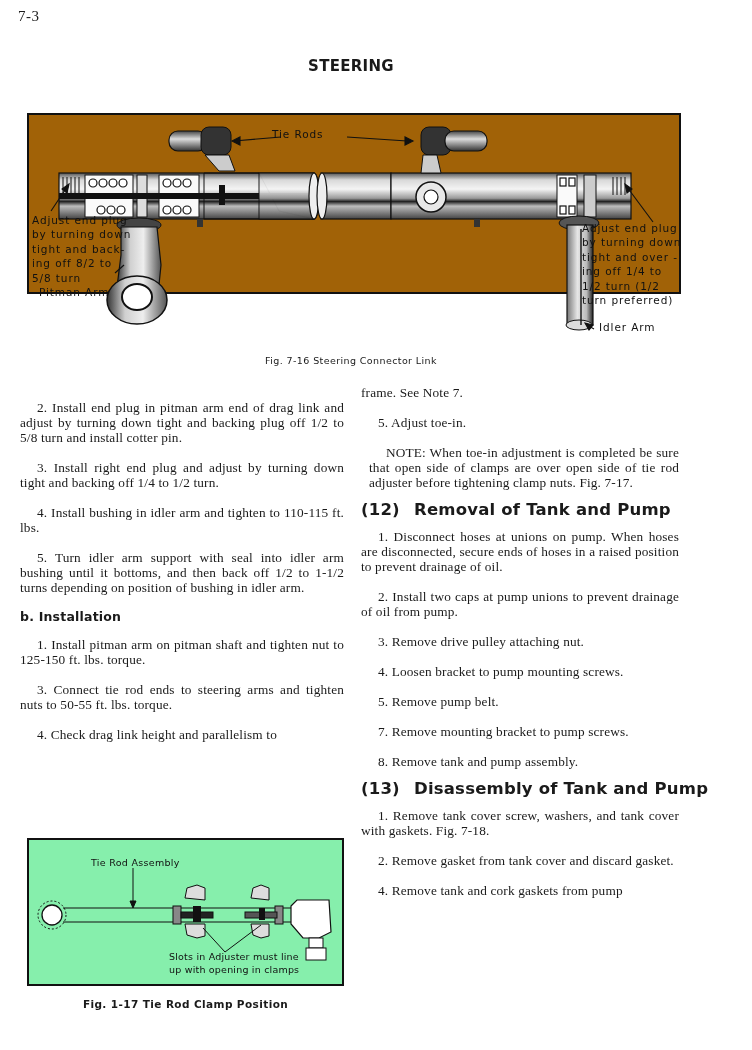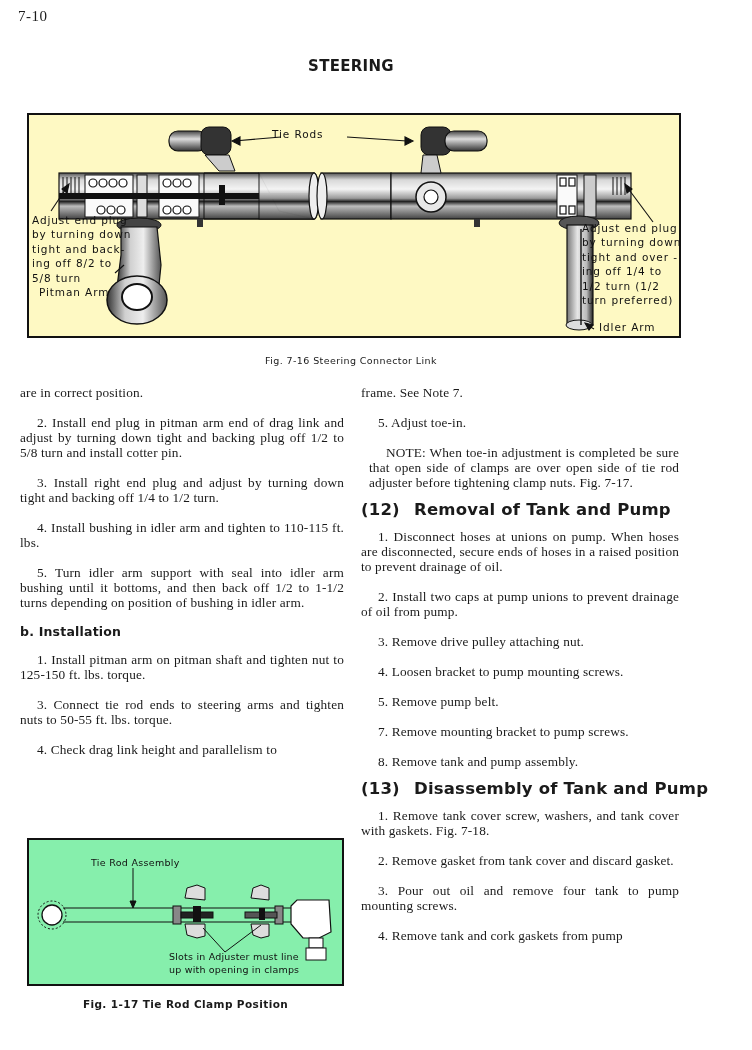--- a/index.html
+++ b/index.html
@@ -5,21 +5,21 @@
   html, body { margin: 0; padding: 0; background: #ffffff; }
   body { width: 752px; height: 1050px; position: relative; overflow: hidden; color: #1a1a1a; }
   .serif { font-family: "Liberation Serif", "DejaVu Serif", serif; }
   .sans { font-family: "DejaVu Sans", "Liberation Sans", sans-serif; }
   .abs { position: absolute; }
 
   #page-number { left: 18px; top: 8px; font-size: 15px; letter-spacing: 0.5px; }
   #section-title { left: 0; width: 702px; top: 57px; text-align: center; font-size: 15px; font-weight: bold; letter-spacing: 0.3px; }
 
   
-  #fig16 { left: 27px; top: 113px; width: 654px; height: 225px; border: 2px solid #111; border-top-width: 2px; box-sizing: border-box; background: #fef9c3; }
+  #fig16 { left: 27px; top: 113px; width: 654px; height: 181px; border: 2px solid #111; border-top-width: 2px; box-sizing: border-box; background: #a16207; }
   #fig16 svg { position: absolute; left: 0; top: 0; }
   .fig-label { position: absolute; font-size: 10.5px; line-height: 14.4px; letter-spacing: 0.9px; color: #111; white-space: nowrap; }
   #fig16-caption { left: 0; width: 702px; top: 355px; text-align: center; font-size: 9.5px; letter-spacing: 0.4px; }
 
   
   .col { position: absolute; font-size: 13.3px; line-height: 15px; letter-spacing: 0.15px; }
   .col p { margin: 0; text-align: justify; text-align-last: auto; }
   .col p.ind { text-indent: 17px; }
   #col-left { left: 20px; width: 324px; }
   #col-right { left: 361px; width: 318px; }
@@ -29,21 +29,21 @@
   .major-head .num { display: inline-block; width: 53px; }
 
   
   #fig17 { left: 27px; top: 838px; width: 317px; height: 148px; border: 2px solid #111; box-sizing: border-box; background: #86efac; }
   #fig17 svg { position: absolute; left: 0; top: 0; }
   #fig17-caption { left: 27px; width: 317px; top: 998px; text-align: center; font-size: 10.5px; font-weight: bold; letter-spacing: 0.4px; }
 </style>
 </head>
 <body>
 
-<div id="page-number" class="abs serif">7-10</div>
+<div id="page-number" class="abs serif">7-3</div>
 <div id="section-title" class="abs sans">STEERING</div>
 
 <div id="fig16" class="abs">
   <svg width="650" height="221" viewBox="0 0 650 221">
     <defs>
       <linearGradient id="tube" x1="0" y1="0" x2="0" y2="1">
         <stop offset="0" stop-color="#555"></stop>
         <stop offset="0.15" stop-color="#d8d8d8"></stop>
         <stop offset="0.35" stop-color="#f4f4f4"></stop>
         <stop offset="0.55" stop-color="#9a9a9a"></stop>
@@ -198,21 +198,20 @@
     <div>tight and over -</div>
     <div>ing off 1/4 to</div>
     <div>1/2 turn (1/2</div>
     <div>turn preferred)</div>
   </div>
   <div class="fig-label sans" style="left:570px; top:205px;">Idler Arm</div>
 </div>
 <div id="fig16-caption" class="abs sans">Fig. 7-16  Steering Connector Link</div>
 
 <div id="col-left" class="col serif" style="top:385px;">
-  <p>are in correct position.</p>
   <p class="ind" style="margin-top:15px;">2. Install end plug in pitman arm end of drag link and adjust by turning down tight and backing plug off 1/2 to 5/8 turn and install cotter pin.</p>
   <p class="ind" style="margin-top:15px;">3. Install right end plug and adjust by turning down tight and backing off 1/4 to 1/2 turn.</p>
   <p class="ind" style="margin-top:15px;">4. Install bushing in idler arm and tighten to 110-115 ft. lbs.</p>
   <p class="ind" style="margin-top:15px;">5. Turn idler arm support with seal into idler arm bushing until it bottoms, and then back off 1/2 to 1-1/2 turns depending on position of bushing in idler arm.</p>
   <p class="subhead sans" style="margin-top:14px;">b. Installation</p>
   <p class="ind" style="margin-top:13px;">1. Install pitman arm on pitman shaft and tighten nut to 125-150 ft. lbs. torque.</p>
   <p class="ind" style="margin-top:15px;">3. Connect tie rod ends to steering arms and tighten nuts to 50-55 ft. lbs. torque.</p>
   <p class="ind" style="margin-top:15px;">4. Check drag link height and parallelism to</p>
 </div>
 
@@ -277,15 +276,14 @@
   <p class="ind" style="margin-top:15px;">4. Loosen bracket to pump mounting screws.</p>
   <p class="ind" style="margin-top:15px;">5. Remove pump belt.</p>
   <p class="ind" style="margin-top:15px;">7. Remove mounting bracket to pump screws.</p>
   <p class="ind" style="margin-top:15px;">8. Remove tank and pump assembly.</p>
 
   <div class="major-head sans" style="margin-top:12px;">
     <span class="num">(13)</span><span>Disassembly of Tank and Pump</span>
   </div>
   <p class="ind" style="margin-top:12px;">1. Remove tank cover screw, washers, and tank cover with gaskets. Fig. 7-18.</p>
   <p class="ind" style="margin-top:15px;">2. Remove gasket from tank cover and discard gasket.</p>
-  <p class="ind" style="margin-top:15px;">3. Pour out oil and remove four tank to pump mounting screws.</p>
   <p class="ind" style="margin-top:15px;">4. Remove tank and cork gaskets from pump</p>
 </div>
 
 </body></html>

